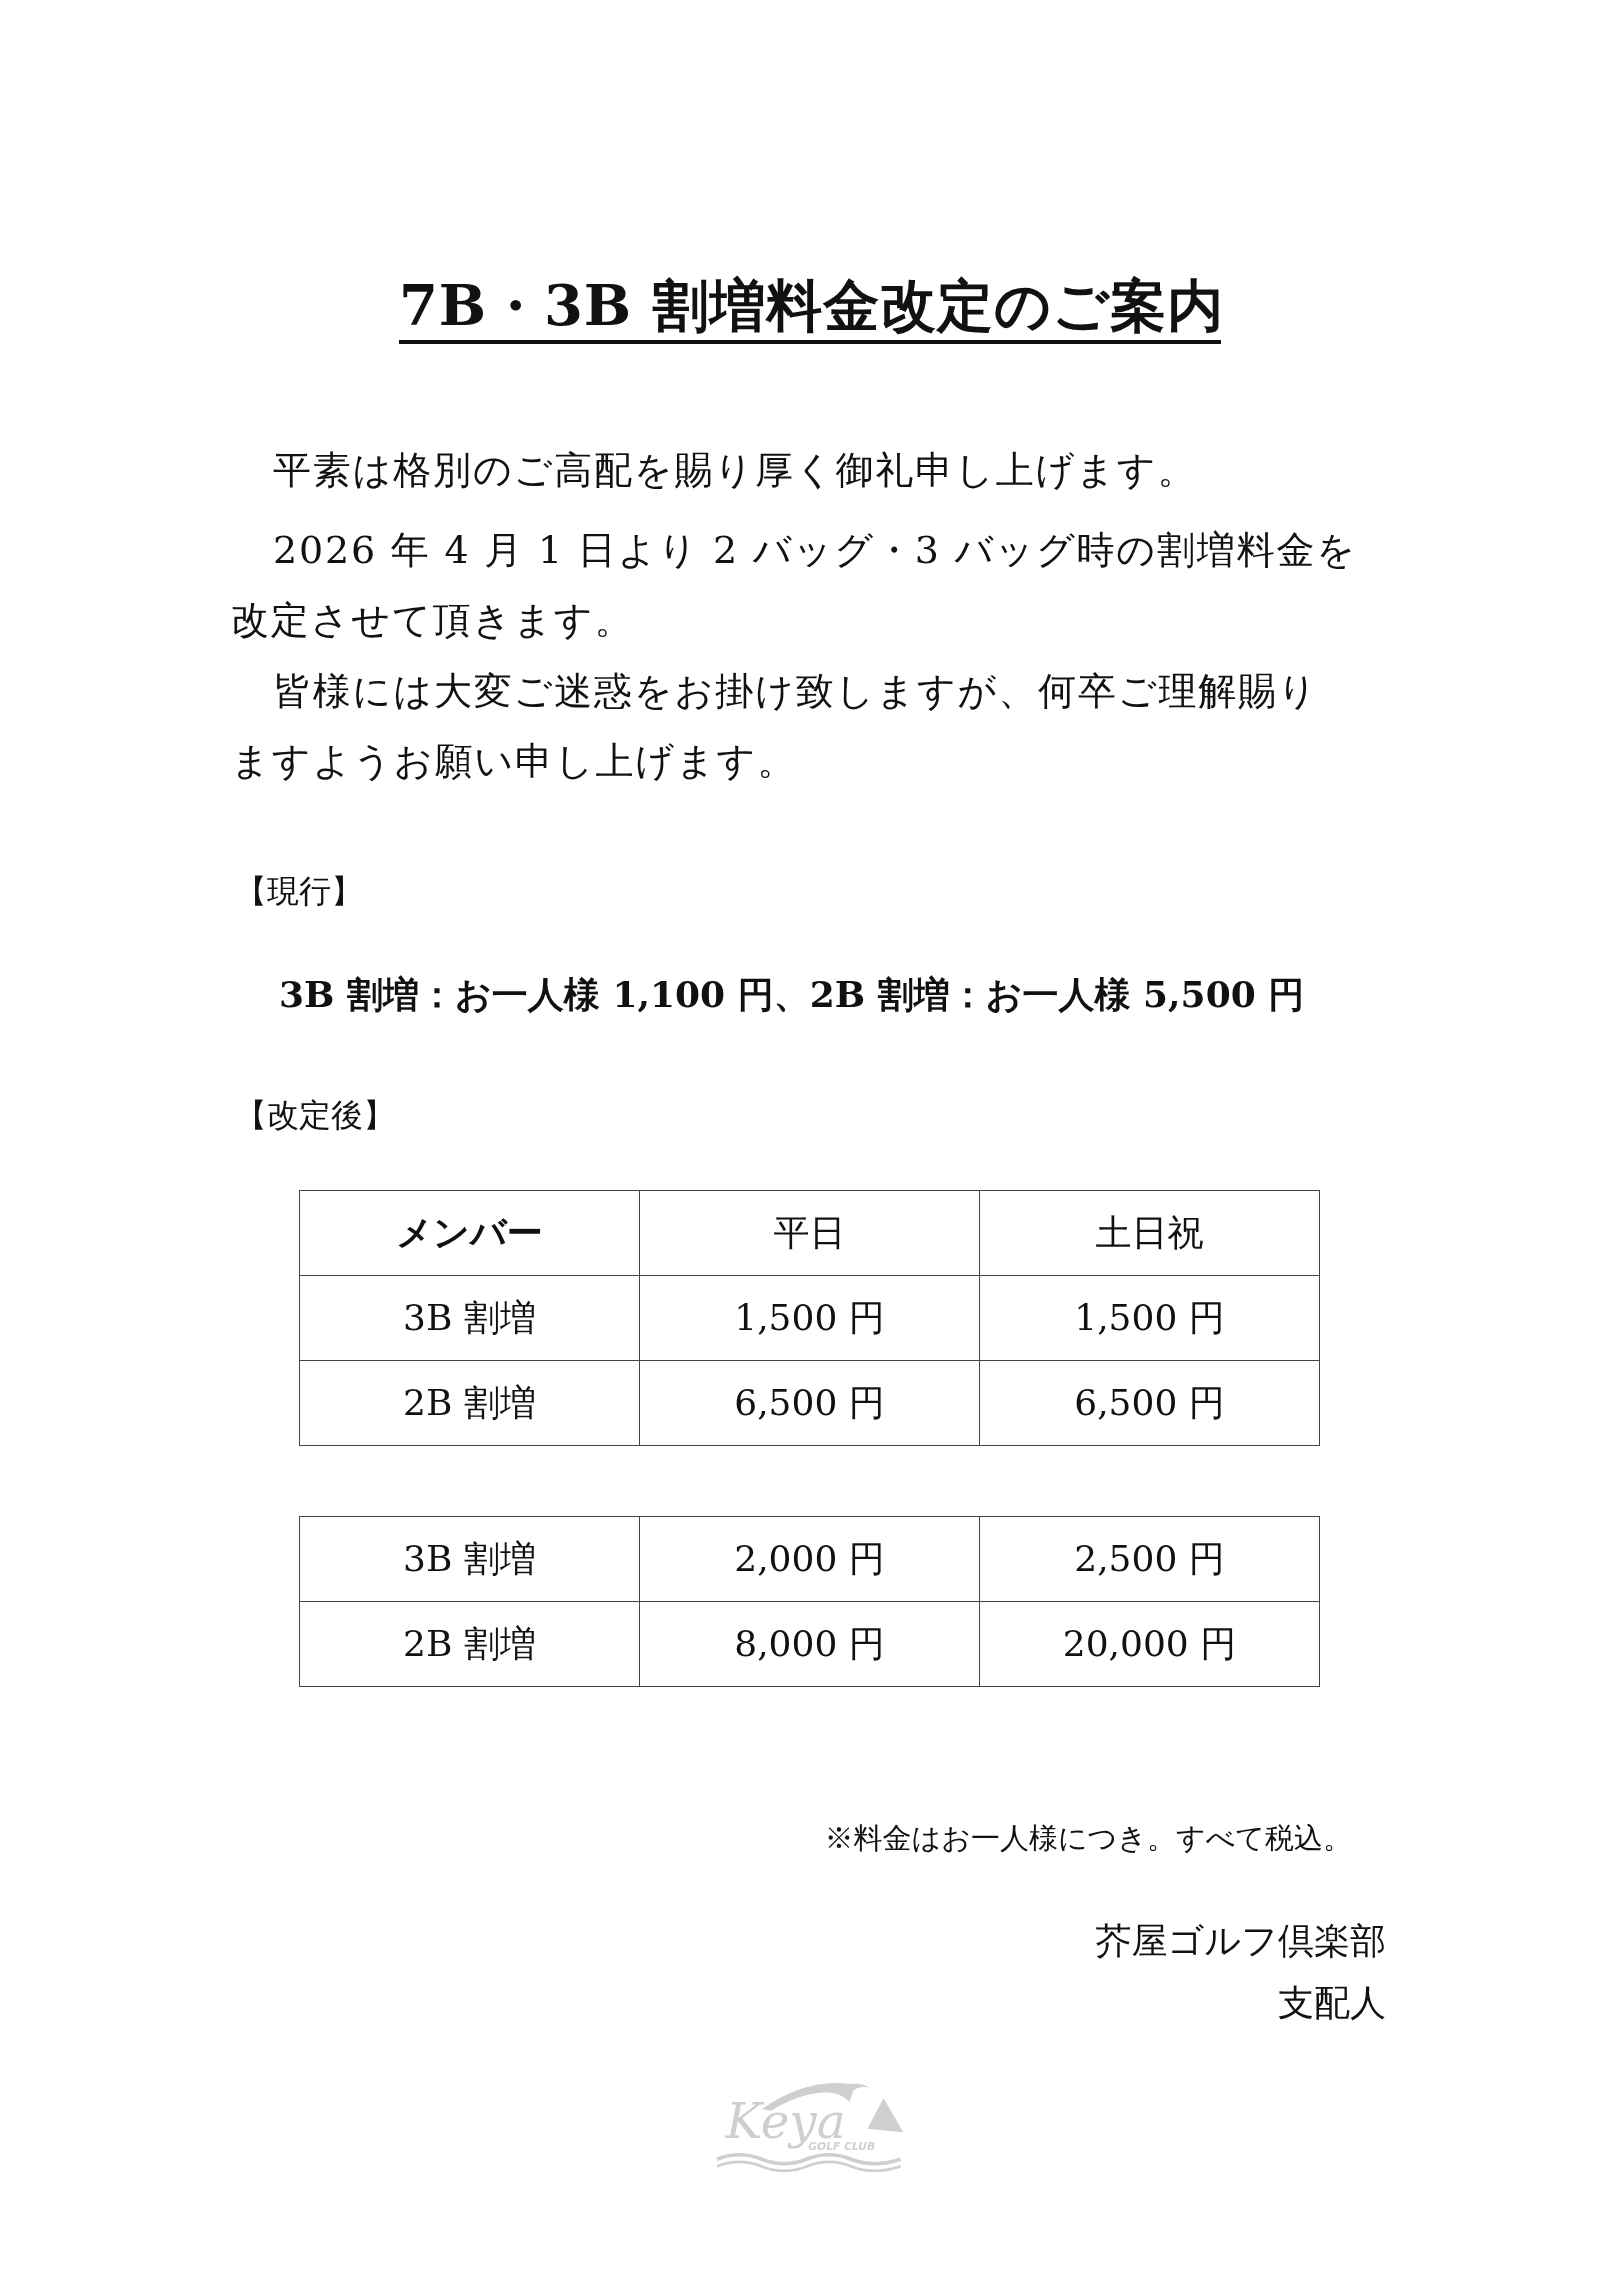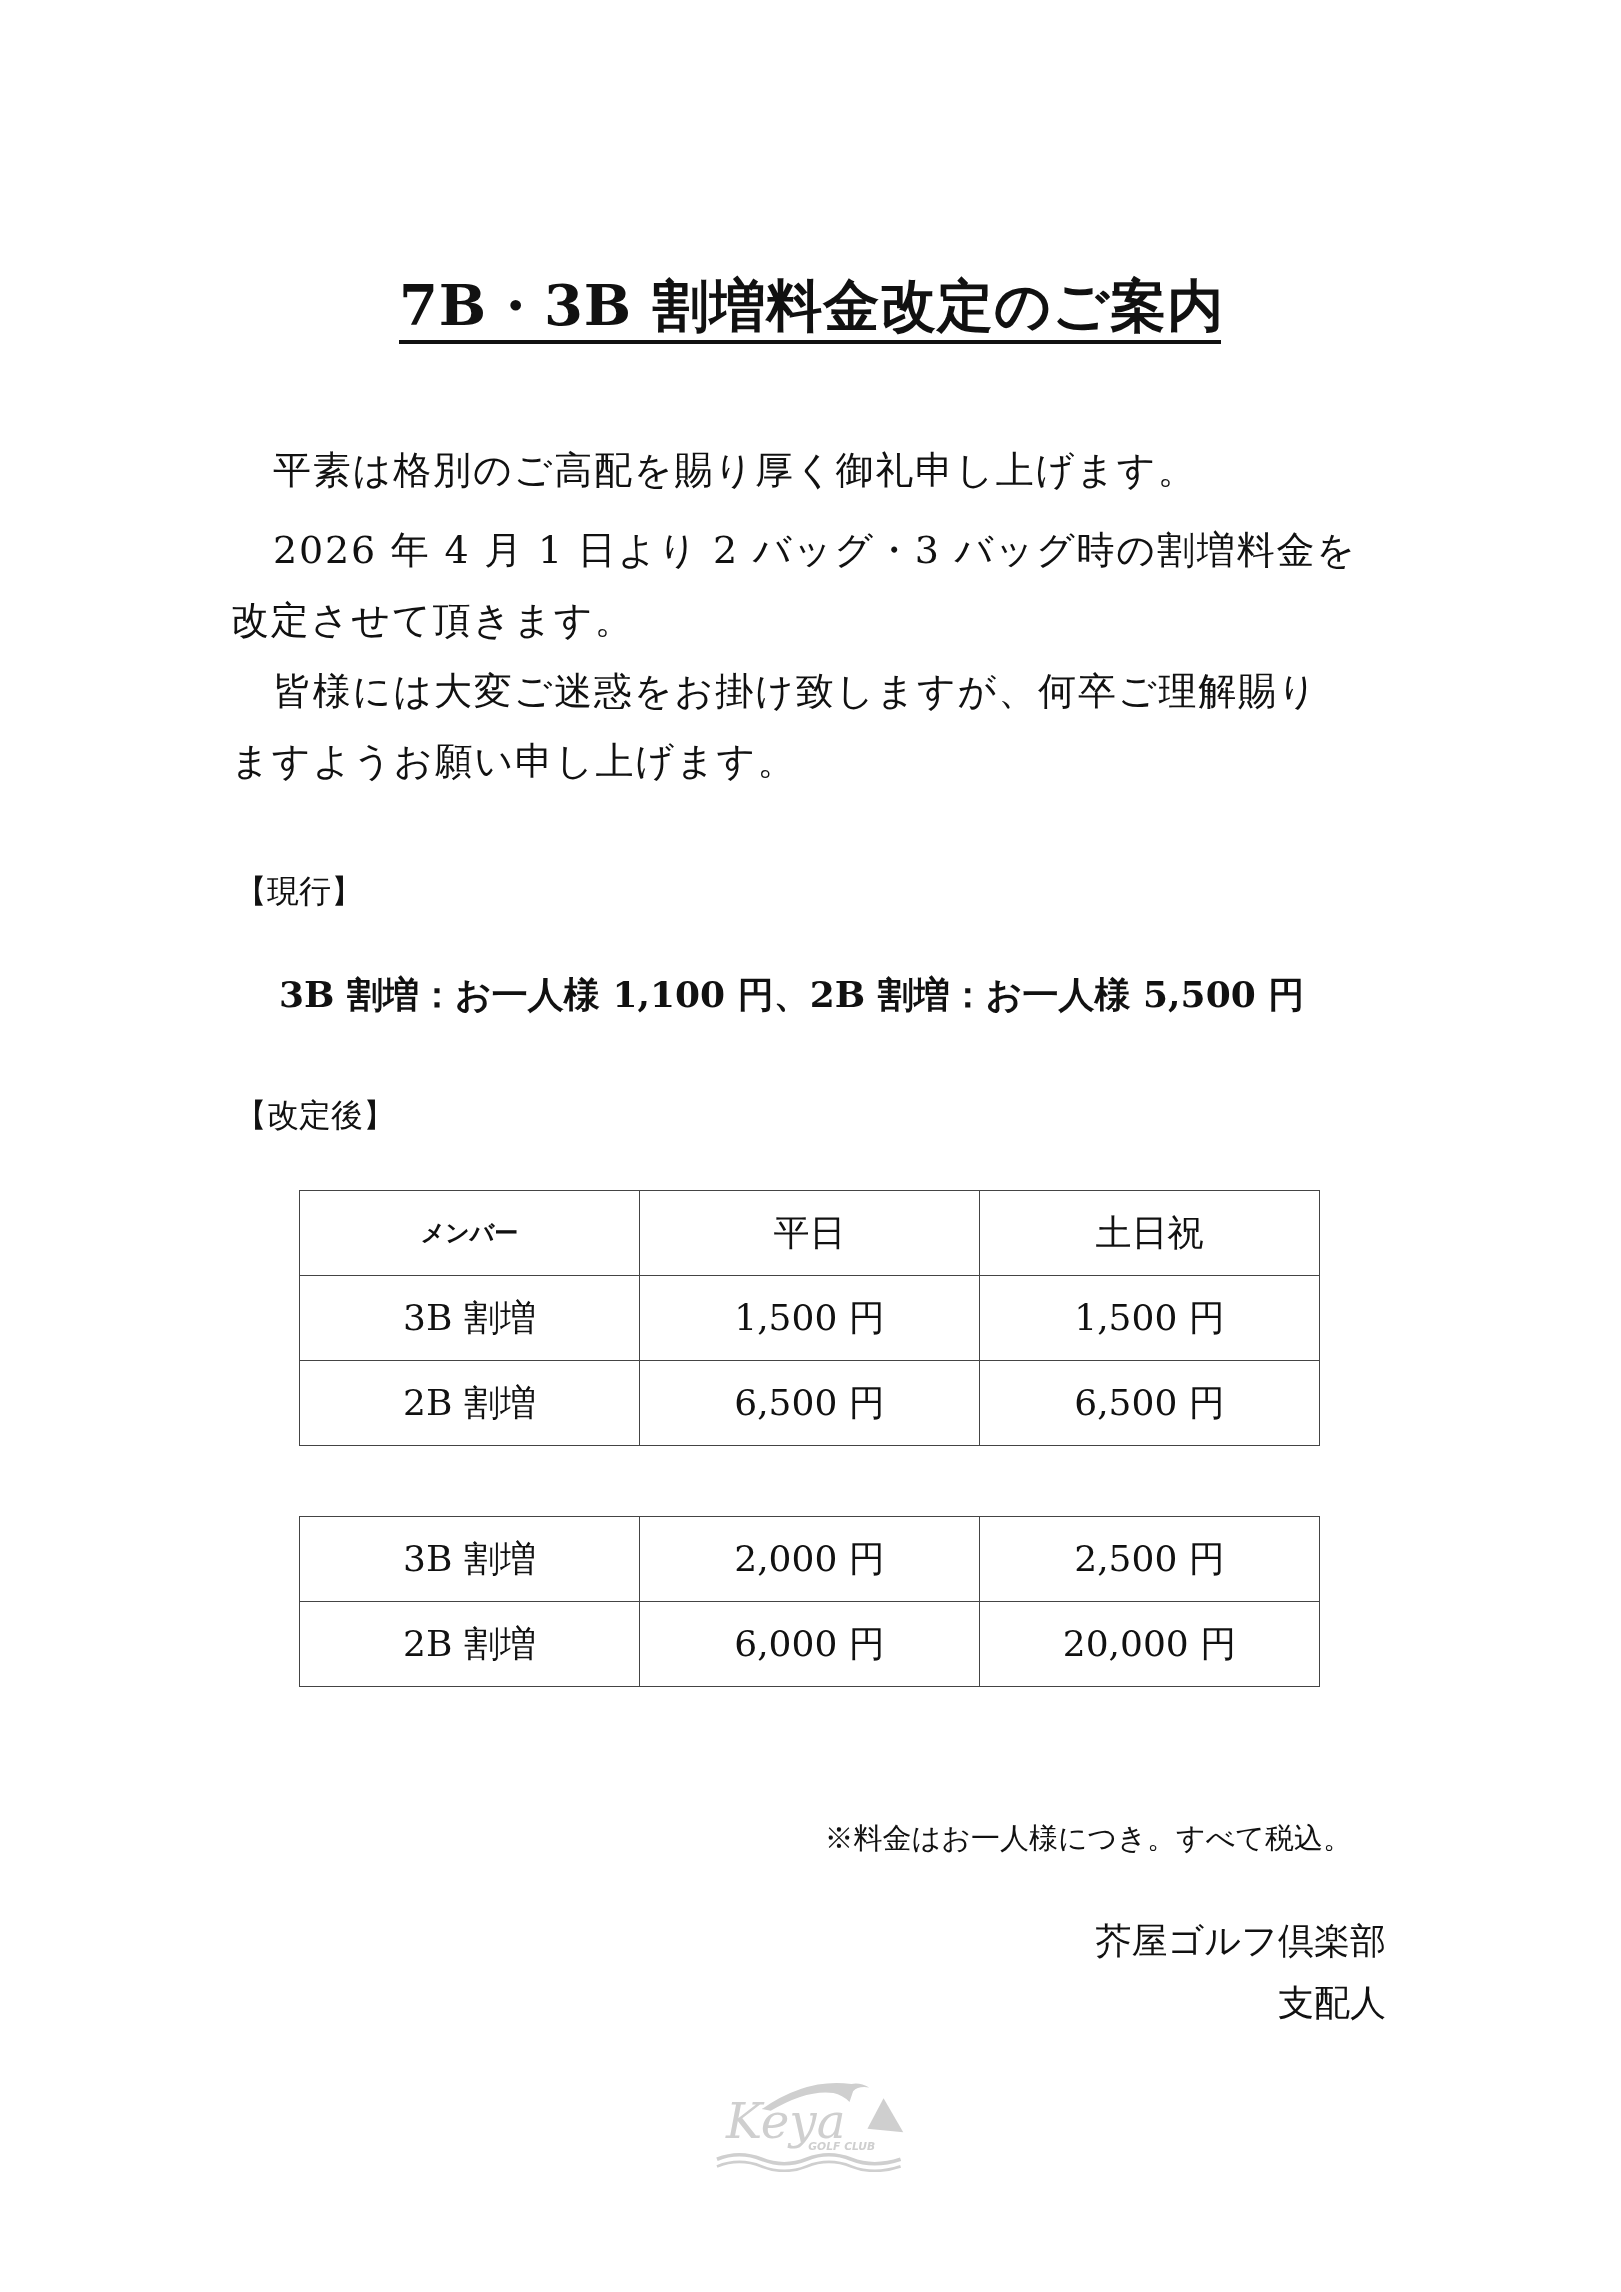--- a/index.html
+++ b/index.html
@@ -17,21 +17,21 @@
   .para { font-size: 38px; line-height: 81px; white-space: nowrap; letter-spacing: 1.8px; }
   .section { font-size: 32px; line-height: 54px; white-space: nowrap; }
   table.fee {
     position: absolute; left: 299px; width: 1021px;
     border-collapse: collapse; table-layout: fixed;
   }
   table.fee td {
     border: 1.8px solid #444; height: 84px; text-align: center; vertical-align: middle;
     font-size: 36px; padding: 0;
   }
-  table.fee td.hdr-main { font-weight: bold; font-family: Liberation Serif, serif; font-size: 24px; }
+  table.fee td.hdr-main { font-weight: bold; font-family: Liberation Serif, serif; font-size: 36px; }
   .note { font-size: 29px; white-space: nowrap; }
   .sign { font-size: 36px; white-space: nowrap; }
   .logo { left: 708px; top: 2073px; width: 206px; height: 99px; }
 </style>
 </head>
 <body>
 
 <div class="abs title">7B・3B 割増料金改定のご案内</div>
 <div class="abs title-rule"></div>
 
@@ -68,21 +68,21 @@
 
 <table class="fee" style="top:1516px;">
   <tbody>
   <tr>
     <td>3B 割増</td>
     <td>2,000 円</td>
     <td>2,500 円</td>
   </tr>
   <tr>
     <td>2B 割増</td>
-    <td>6,000 円</td>
+    <td>8,000 円</td>
     <td>20,000 円</td>
   </tr>
 </tbody>
   </table>
 
 <div class="abs note" style="right:269px; top:1807px;margin-top:12px;">※料金はお一人様につき。すべて税込。</div>
 
 <div class="abs sign" style="right:235px; top:1917px;">芥屋ゴルフ倶楽部</div>
 <div class="abs sign" style="right:235px; top:1979px;">支配人</div>
 

